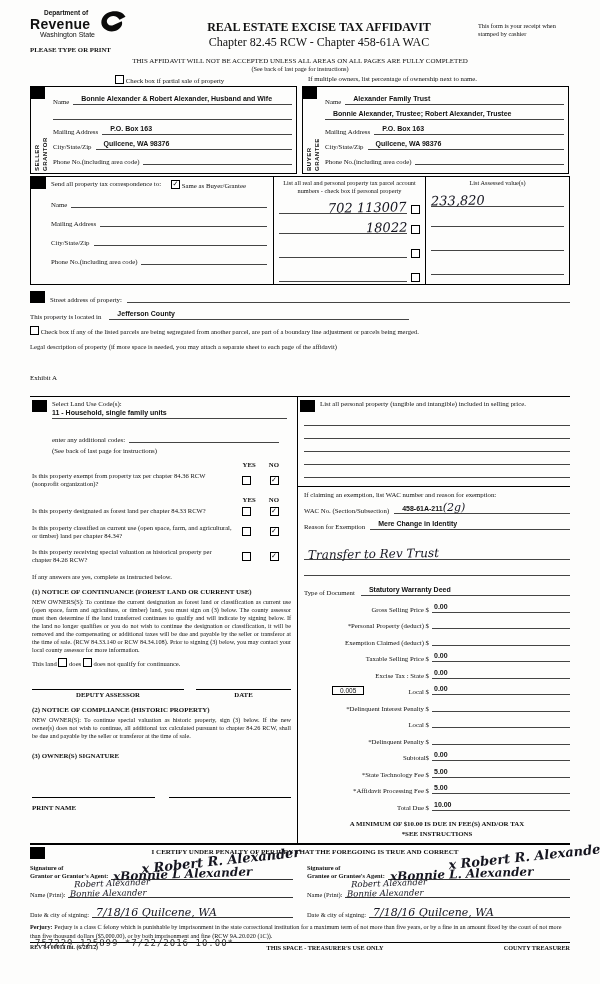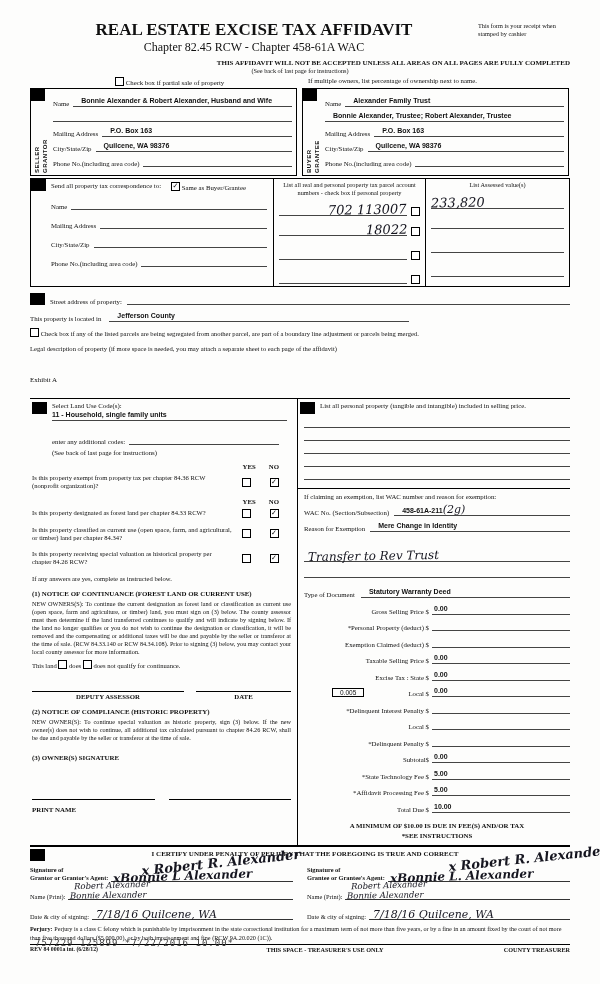--- a/index.html
+++ b/index.html
@@ -7,24 +7,24 @@
   .content{position:absolute;left:30px;top:10px;width:540px;}
   .hdr{display:flex;align-items:flex-start;}
   .logo{width:130px;}
   .logo-row{display:flex;align-items:flex-start;gap:2px;}
   .logo-txt{line-height:1;}
   .dep{font-size:6.5px;font-weight:bold;margin-left:14px;font-family:"Liberation Sans",sans-serif;}
   .rev{font-size:14px;font-weight:bold;font-family:"Liberation Sans",sans-serif;letter-spacing:.3px;}
   .wast{font-size:7px;font-family:"Liberation Sans",sans-serif;margin-left:10px;}
   .ptop{font-size:6.8px;font-weight:bold;margin-top:8px;font-family:"Liberation Serif",serif;}
   .titleblock{flex:1;text-align:center;padding-top:10px;}
-  .title{font-size:17px;font-weight:bold;}
+  .title{font-size:12px;font-weight:bold;}
   .subtitle{font-size:12px;font-weight:normal;}
   .receipt{width:92px;font-size:6.3px;padding-top:12px;line-height:1.3;}
-  .warn{text-align:right;font-size:7px;font-weight:bold;margin-top:4px;}
+  .warn{text-align:center;font-size:7px;font-weight:normal;margin-top:4px;}
   .warnsub{text-align:center;font-size:6.3px;}
   .toprow{display:flex;font-size:6.8px;margin-top:3px;}
   .toprow .l{margin-left:85px;}
   .toprow .r{margin-left:auto;width:262px;}
   .cb{display:inline-block;width:7px;height:7px;border:1px solid #000;font-size:7px;line-height:7px;text-align:center;vertical-align:-1px;background:#fff;overflow:hidden;}
   .parties{display:flex;gap:5px;margin-top:2px;}
   .party{position:relative;width:267px;border:1px solid #000;min-height:88px;padding:3px 4px 3px 22px;box-sizing:border-box;}
   .marker{position:absolute;top:-1px;left:-1px;width:15px;height:13px;background:#000;}
   .vlabel{position:absolute;left:2px;top:14px;bottom:2px;display:flex;}
   .vlabel span{writing-mode:vertical-rl;transform:rotate(180deg);font-size:6px;font-weight:bold;font-family:"Liberation Sans",sans-serif;letter-spacing:.5px;line-height:1.4;}
@@ -104,20 +104,35 @@
   .reasonhw{font-size:12px;transform:rotate(-1deg);display:inline-block;line-height:9px;padding-left:4px;}
   .datehw{font-size:15px;line-height:10px;padding-left:30px;display:inline-block;transform:rotate(-1deg);}
 </style>
 </head>
 <body>
 
 <div class="page">
 <div class="content">
 
   <div class="hdr">
+    <div class="logo">
+      <div class="logo-row">
+        <div class="logo-txt">
+          <div class="dep">Department of</div>
+          <div class="rev">Revenue</div>
+          <div class="wast">Washington State</div>
+        </div>
+        <span>
+          <svg width="30" height="24" viewBox="0 0 40 30">
+                <path d="M38 8 C32 -3 12 -1 7 10 C2 21 13 30 24 27 C31 25 35 19 33 14 L22 19 C16 22 11 16 14 11 C18 5 27 6 30 12 Z" fill="#0b0b0b"></path>
+              </svg>
+        </span>
+      </div>
+      <div class="ptop">PLEASE TYPE OR PRINT</div>
+    </div>
     <div class="titleblock">
       <div class="title">REAL ESTATE EXCISE TAX AFFIDAVIT</div>
       <div class="subtitle">Chapter 82.45 RCW - Chapter 458-61A WAC</div>
     </div>
     <div class="receipt">This form is your receipt when stamped by cashier</div>
   </div>
 
   <div class="warn">THIS AFFIDAVIT WILL NOT BE ACCEPTED UNLESS ALL AREAS ON ALL PAGES ARE FULLY COMPLETED</div>
   <div class="warnsub">(See back of last page for instructions)</div>
 

